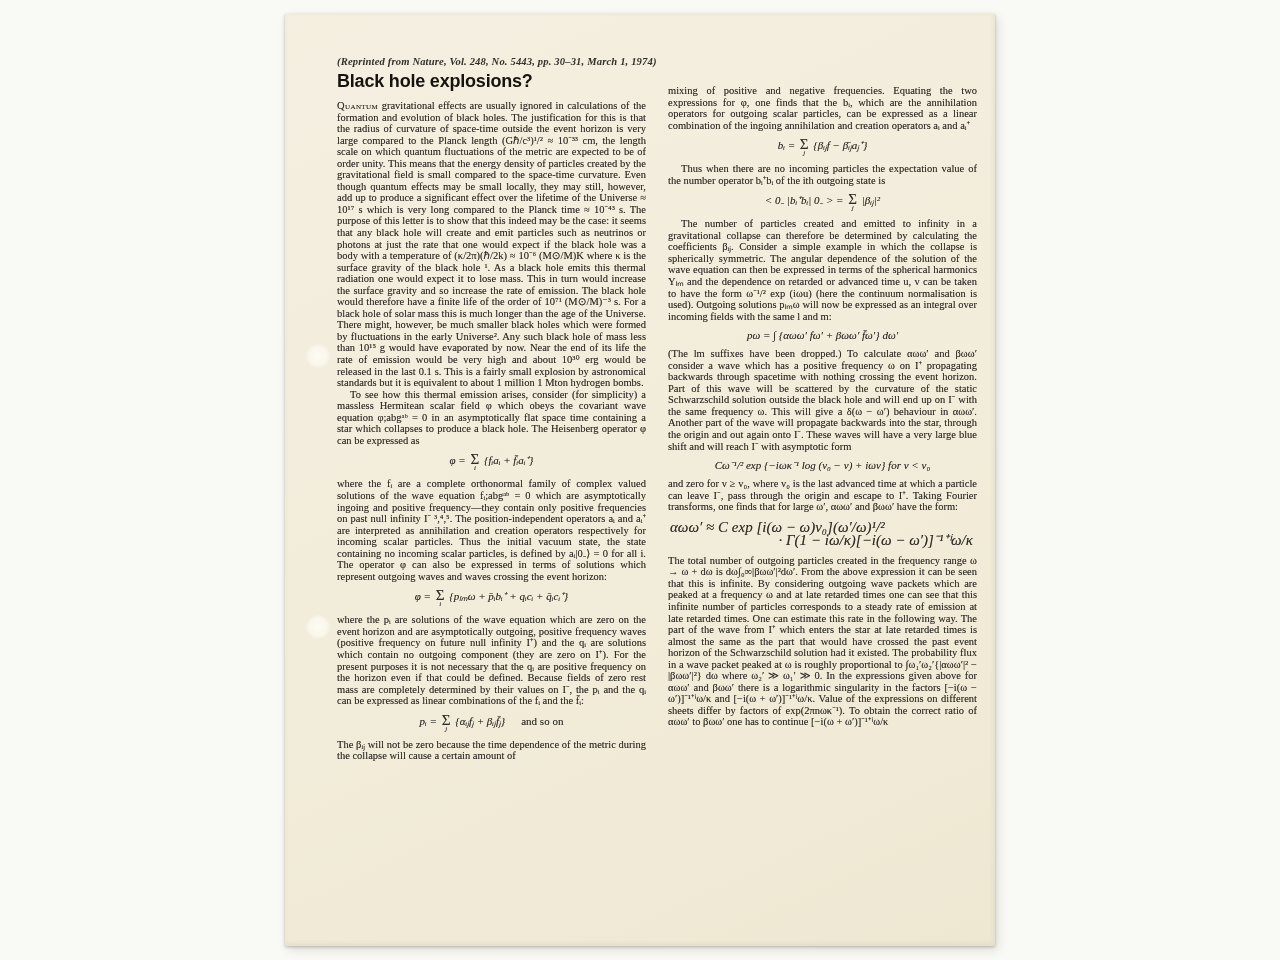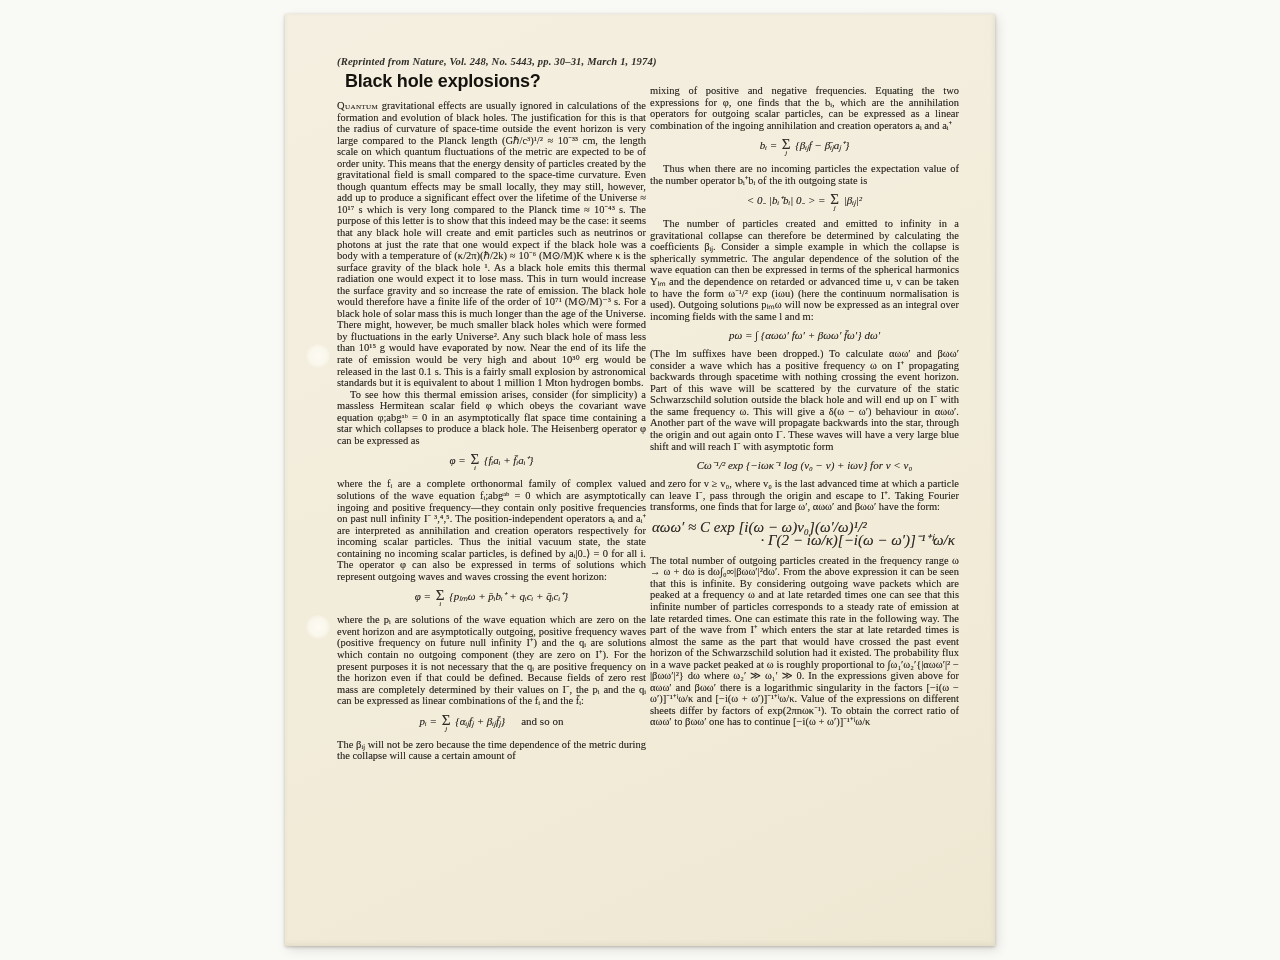--- a/index.html
+++ b/index.html
@@ -19,25 +19,25 @@
     background:radial-gradient(circle,#fdfbf3 0%,#faf7ec 50%,rgba(245,240,226,0) 78%);
   }
   .punch1{top:330px;}
   .punch2{top:601px;}
   .reprint{
     position:absolute;left:52px;right:36px;top:42px;
     font-size:10.6px;font-style:italic;font-weight:bold;color:#33302a;
     letter-spacing:.15px;
   }
   .colL{position:absolute;left:52px;top:57px;width:309px;}
-  .colR{position:absolute;left:365px;top:71px;width:309px;font-family:Liberation Serif, serif;}
+  .colR{position:absolute;left:383px;top:71px;width:309px;font-family:Liberation Serif, serif;}
   .title{
     font-family:"Liberation Sans", sans-serif;font-weight:bold;
     font-size:18px;line-height:20px;letter-spacing:-.2px;
-    margin:0 0 9px 8px;color:#16130f;
+    margin:0 0 9px 0;color:#16130f;
   }
   p.body{
     margin:0;font-size:10.5px;line-height:11.55px;text-align:justify;
     color:#2e2a24;text-shadow:0 0 .4px rgba(46,42,36,.45);
   }
   p.ind{text-indent:13px;}
   .sc{font-variant:small-caps;letter-spacing:.4px;}
   .eq{
     font-style:italic;font-size:11px;line-height:12px;text-align:center;
     margin:7px 0;color:#2e2a24;text-shadow:0 0 .4px rgba(46,42,36,.45);
@@ -97,19 +97,19 @@
     <div class="eq">pω  =  ∫ {αωω′ fω′ + βωω′ f̄ω′} dω′</div>
 
     <p class="body">(The lm suffixes have been dropped.) To calculate αωω′ and βωω′ consider a wave which has a positive frequency ω on I⁺ propagating backwards through spacetime with nothing crossing the event horizon. Part of this wave will be scattered by the curvature of the static Schwarzschild solution outside the black hole and will end up on I⁻ with the same frequency ω. This will give a δ(ω − ω′) behaviour in αωω′. Another part of the wave will propagate backwards into the star, through the origin and out again onto I⁻. These waves will have a very large blue shift and will reach I⁻ with asymptotic form</p>
 
     <div class="eq">Cω⁻¹/² exp {−iωκ⁻¹ log (v₀ − v) + iωv} for v &lt; v₀</div>
 
     <p class="body">and zero for v ≥ v₀, where v₀ is the last advanced time at which a particle can leave I⁻, pass through the origin and escape to I⁺. Taking Fourier transforms, one finds that for large ω′, αωω′ and βωω′ have the form:</p>
 
     <div class="eq2l">
       <div class="l1">αωω′ ≈ C exp [i(ω − ω)v₀](ω′/ω)¹/²</div>
-      <div class="l2">· Γ(2 − iω/κ)[−i(ω − ω′)]⁻¹⁺ⁱω/κ</div>
+      <div class="l2">· Γ(1 − iω/κ)[−i(ω − ω′)]⁻¹⁺ⁱω/κ</div>
     </div>
 
 
     <p class="body">The total number of outgoing particles created in the frequency range ω → ω + dω is dω∫₀∞|βωω′|²dω′. From the above expression it can be seen that this is infinite. By considering outgoing wave packets which are peaked at a frequency ω and at late retarded times one can see that this infinite number of particles corresponds to a steady rate of emission at late retarded times. One can estimate this rate in the following way. The part of the wave from I⁺ which enters the star at late retarded times is almost the same as the part that would have crossed the past event horizon of the Schwarzschild solution had it existed. The probability flux in a wave packet peaked at ω is roughly proportional to ∫ω₁′ω₂′{|αωω′|² − |βωω′|²} dω where ω₂′ ≫ ω₁′ ≫ 0. In the expressions given above for αωω′ and βωω′ there is a logarithmic singularity in the factors [−i(ω − ω′)]⁻¹⁺ⁱω/κ and [−i(ω + ω′)]⁻¹⁺ⁱω/κ. Value of the expressions on different sheets differ by factors of exp(2πnωκ⁻¹). To obtain the correct ratio of αωω′ to βωω′ one has to continue [−i(ω + ω′)]⁻¹⁺ⁱω/κ</p>
   </div>
 </div>
 
 </body></html>

